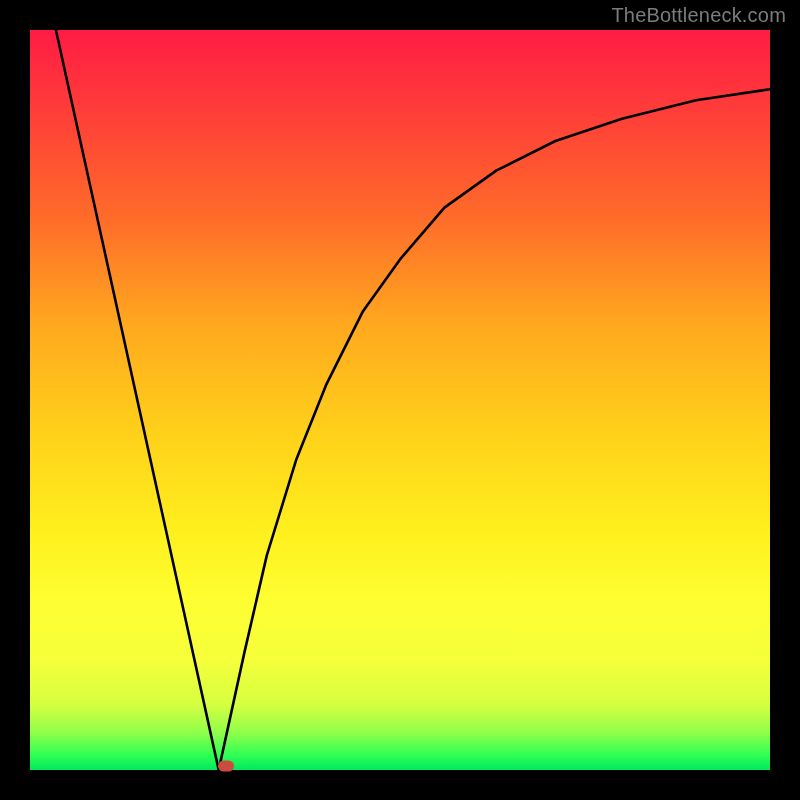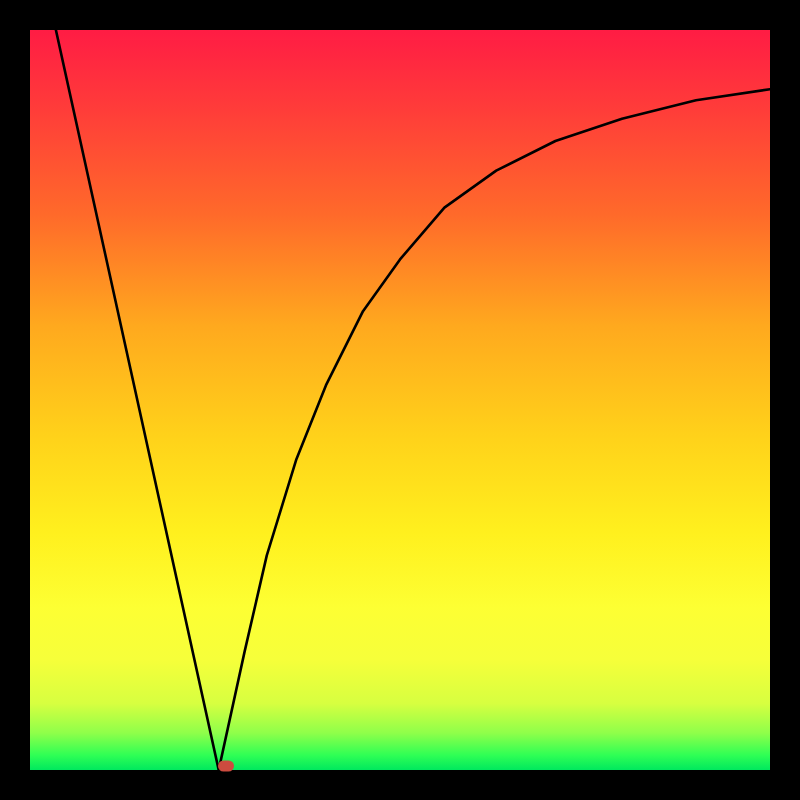--- a/index.html
+++ b/index.html
@@ -64,20 +64,21 @@
     height: 11px;
     border-radius: 5.5px / 5.5px;
     background: #cc4b3f;
     transform: translate(-50%, -50%);
   }
 </style>
 </head>
 <body>
 
 <div class="frame">
+  <div class="watermark">TheBottleneck.com</div>
 
   <div class="plot">
     <svg class="curve" viewBox="0 0 740 740" preserveAspectRatio="none">
       <path id="curve-path" fill="none" stroke="#000" stroke-width="2.6" stroke-linecap="round" stroke-linejoin="round" d="M 25.90 0.00 L 188.70 740.00 L 188.70 740.00 L 214.60 621.60 L 236.80 525.40 L 266.40 429.20 L 296.00 355.20 L 333.00 281.20 L 370.00 229.40 L 414.40 177.60 L 466.20 140.60 L 525.40 111.00 L 592.00 88.80 L 666.00 70.30 L 740.00 59.20 "></path>
     </svg>
     <div class="marker" id="marker" style="left: 196.1px; top: 736.3px;"></div>
   </div>
 </div>
 
 </body></html>

